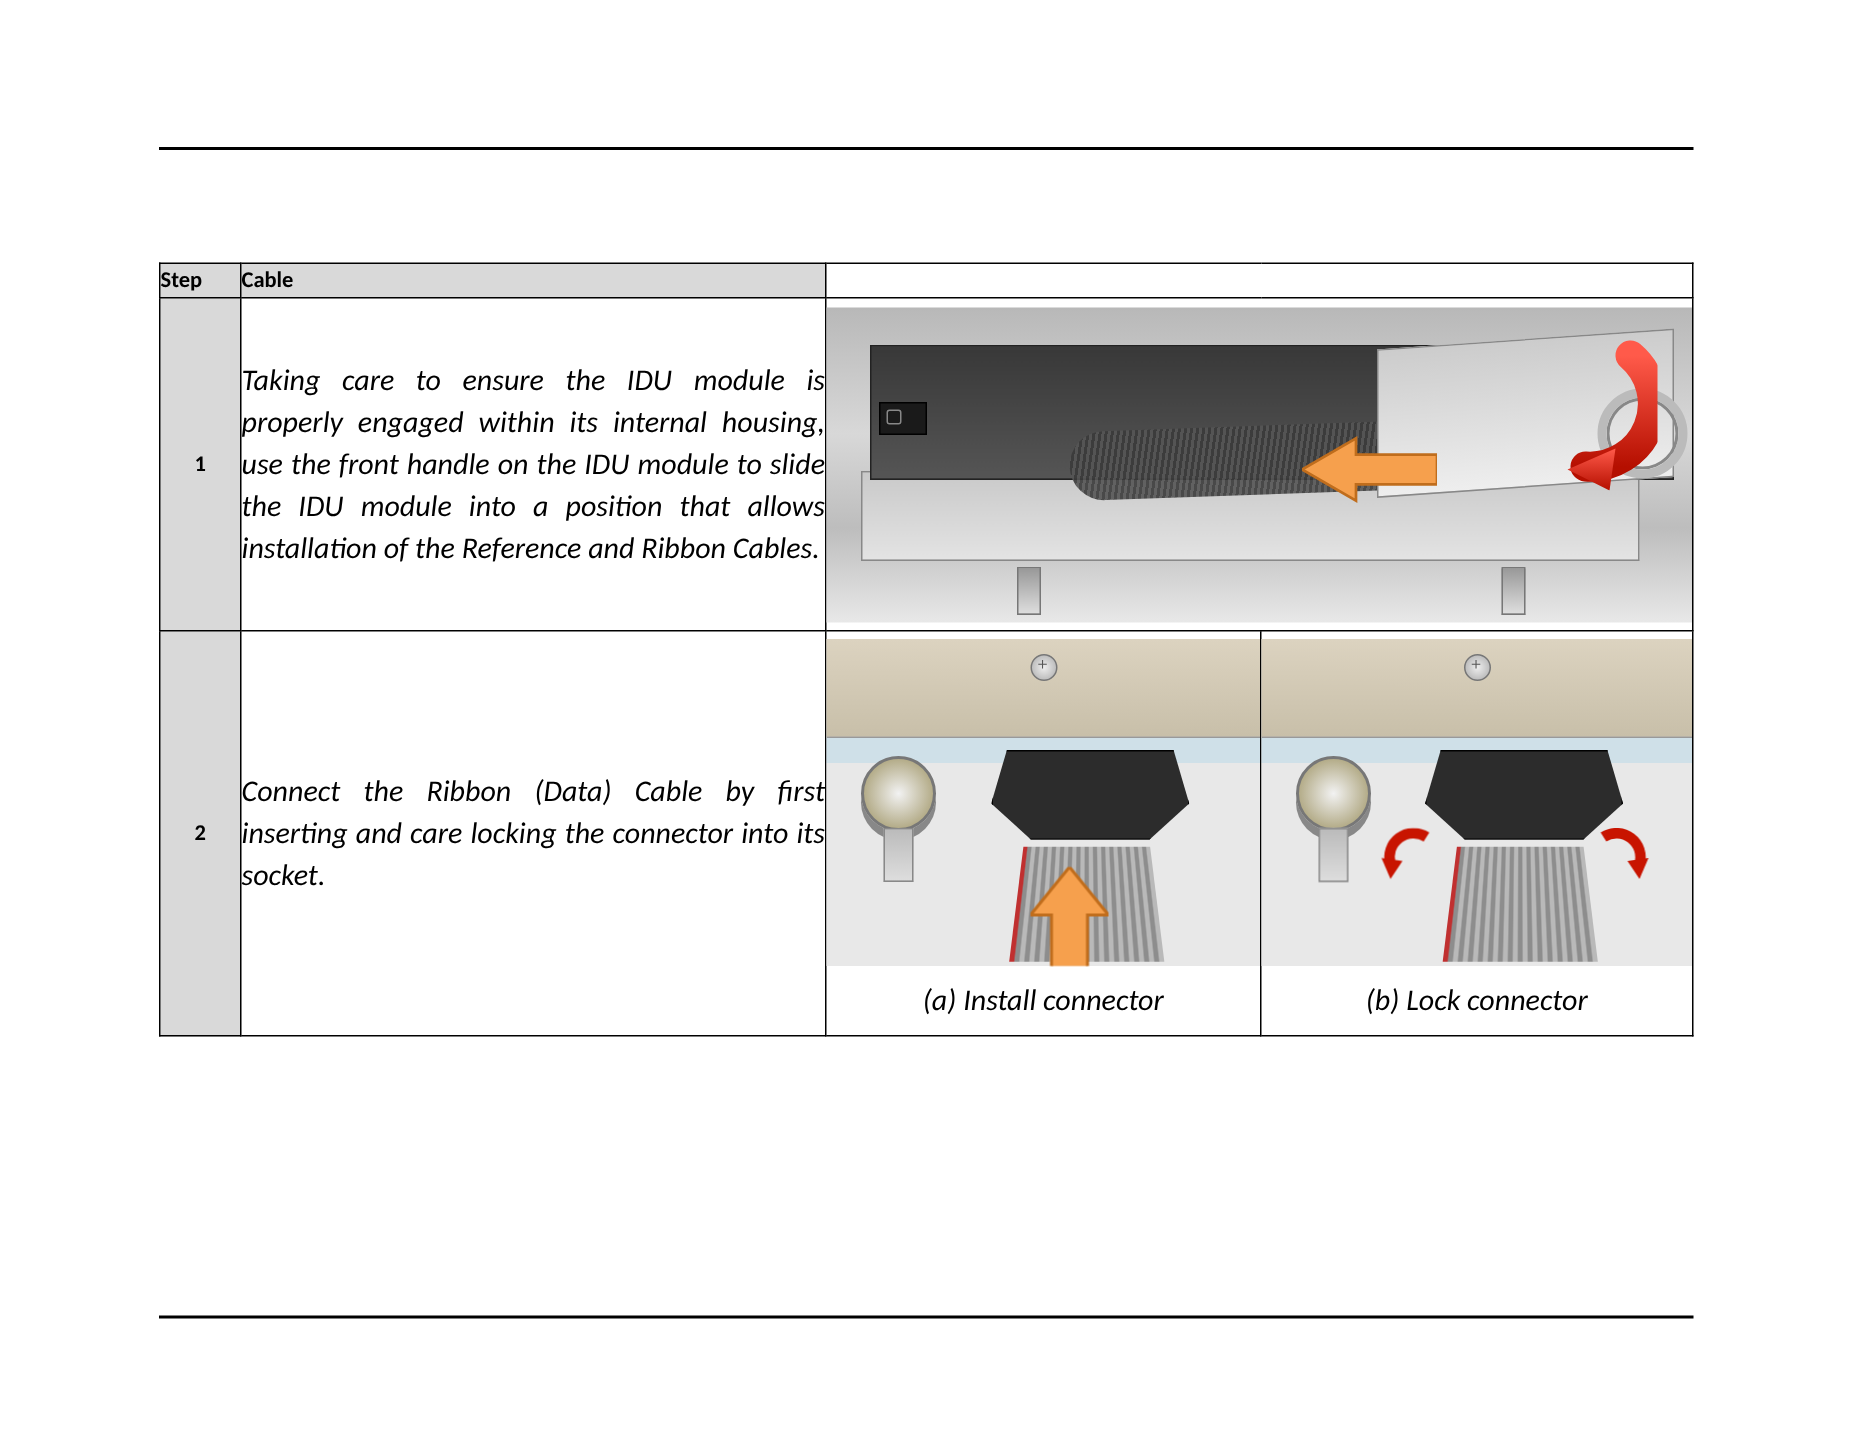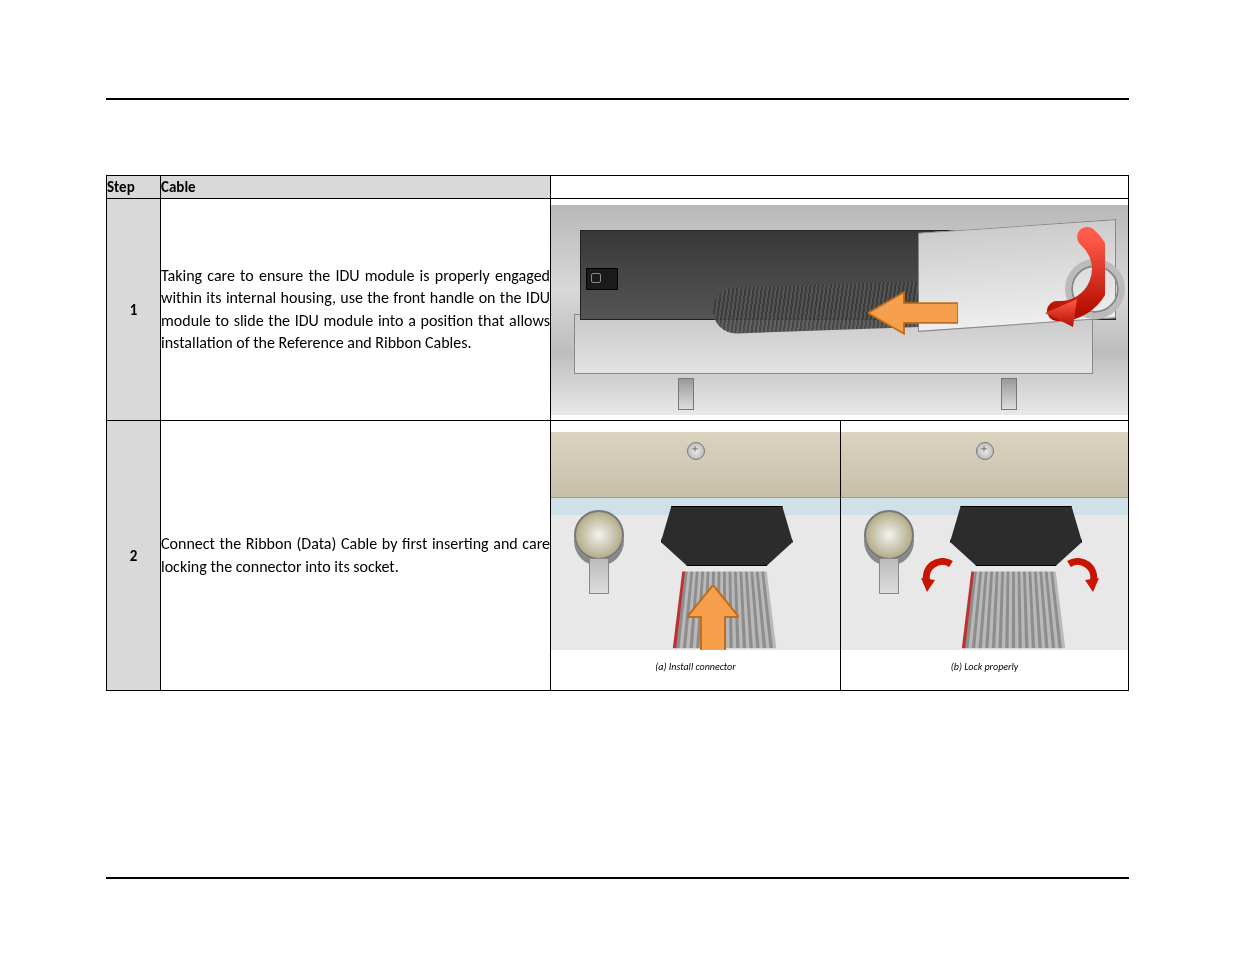--- a/index.html
+++ b/index.html
@@ -59,36 +59,37 @@
   th.header.blank { background: #ffffff; }
 
   td.step-num {
     background: #d9d9d9;
     font-weight: bold;
     font-size: 15px;
     text-align: center;
   }
   td.task {
     background: #ffffff;
-    font-size: 16px;
+    font-size: 20px;
     line-height: 1.4;
     padding: 14px 14px;
     text-align: justify;
+    font-style: italic;
   }
 
   
   td.photo {
     background: #ffffff;
     padding: 0;
     text-align: center;
     font-size: 15px; line-height:1.3;
   }
   .caption {
     font-style: italic;
-    font-size: 10px;
+    font-size: 20px;
     margin-top: 6px;
   }
 
   
   .dev1 {
     position: relative;
     height: 210px;
     background: linear-gradient(#b8b8b8, #d8d8d8 40%, #bdbdbd 70%, #e8e8e8);
     overflow: hidden;
   }
@@ -288,21 +289,21 @@
                   <polygon points="0,20 14,22 6,34" fill="#c81400"></polygon>
                 </svg>
               </div>
               <div class="lock-arrow lb">
                 <svg viewBox="0 0 36 36">
                   <path d="M6 6 A16 16 0 0 1 30 24" fill="none" stroke="#c81400" stroke-width="7"></path>
                   <polygon points="36,20 22,22 30,34" fill="#c81400"></polygon>
                 </svg>
               </div>
             </div>
-            <div class="cap-row caption">(b)  Lock properly</div>
+            <div class="cap-row caption">(b)  Lock connector</div>
           </div>
         </td>
       </tr>
 
     </tbody>
       </table>
   </div>
 </div>
 
 </body></html>

